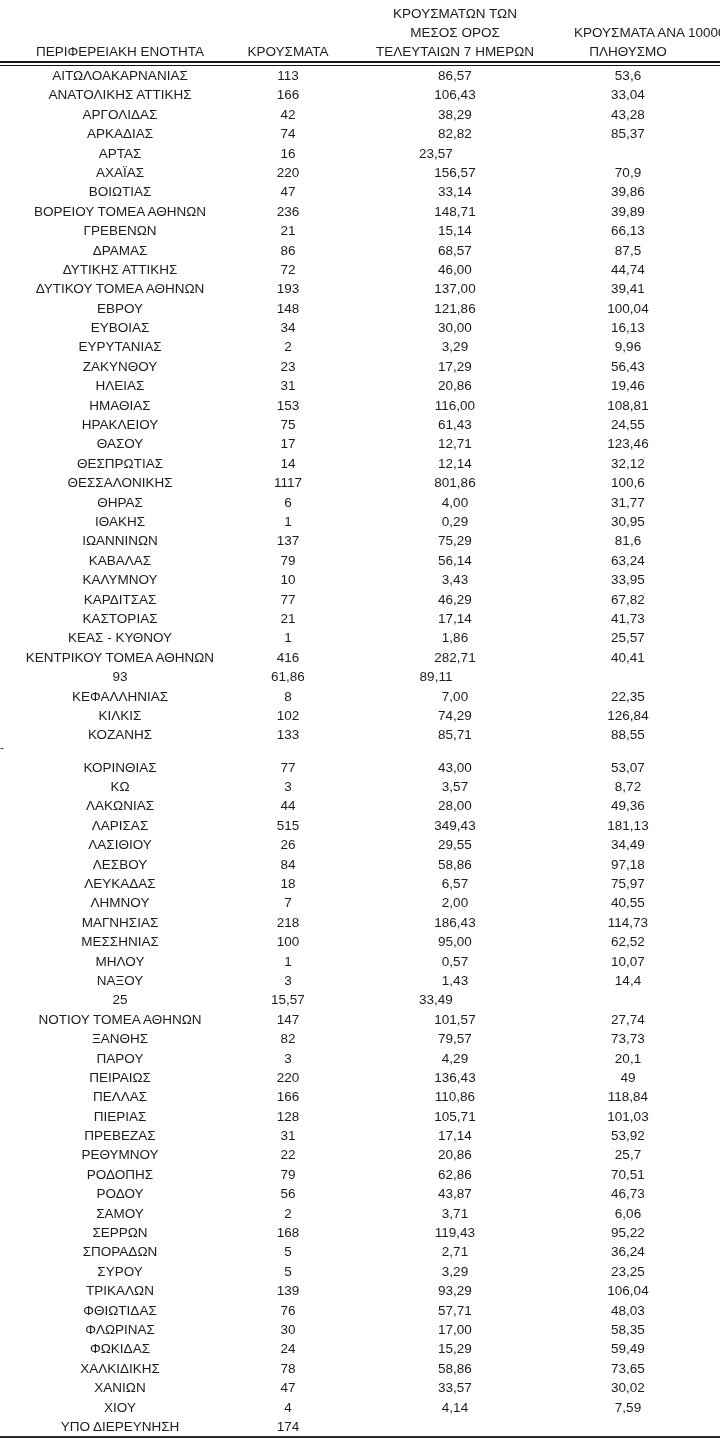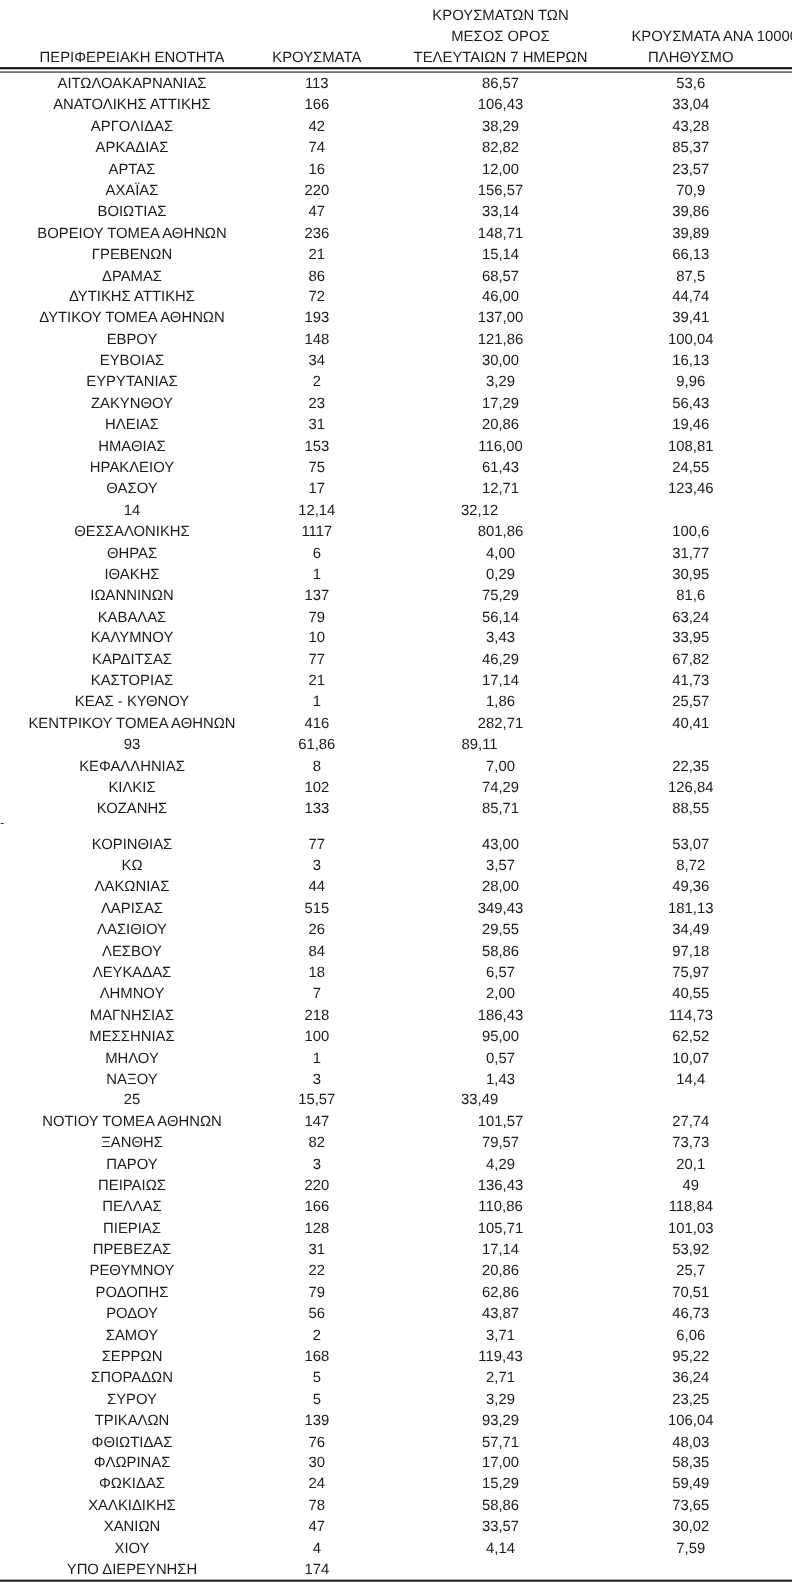--- a/index.html
+++ b/index.html
@@ -118,21 +118,20 @@
   <div class="grid-row row">
     <div class="cell c1">ΑΡΚΑΔΙΑΣ</div>
     <div class="cell c2">74</div>
     <div class="cell c3">82,82</div>
     <div class="cell c4">85,37</div>
   </div>
 
   <div class="grid-row row">
     <div class="cell c1">ΑΡΤΑΣ</div>
     <div class="cell c2">16</div>
-    <div class="cell c3">12,00</div>
     <div class="cell c4">23,57</div>
   </div>
 
   <div class="grid-row row">
     <div class="cell c1">ΑΧΑΪΑΣ</div>
     <div class="cell c2">220</div>
     <div class="cell c3">156,57</div>
     <div class="cell c4">70,9</div>
   </div>
 
@@ -228,20 +227,21 @@
   </div>
 
   <div class="grid-row row">
     <div class="cell c1">ΘΑΣΟΥ</div>
     <div class="cell c2">17</div>
     <div class="cell c3">12,71</div>
     <div class="cell c4">123,46</div>
   </div>
 
   <div class="grid-row row">
+    <div class="cell c1">ΘΕΣΠΡΩΤΙΑΣ</div>
     <div class="cell c2">14</div>
     <div class="cell c3">12,14</div>
     <div class="cell c4">32,12</div>
   </div>
 
   <div class="grid-row row">
     <div class="cell c1">ΘΕΣΣΑΛΟΝΙΚΗΣ</div>
     <div class="cell c2">1117</div>
     <div class="cell c3">801,86</div>
     <div class="cell c4">100,6</div>

